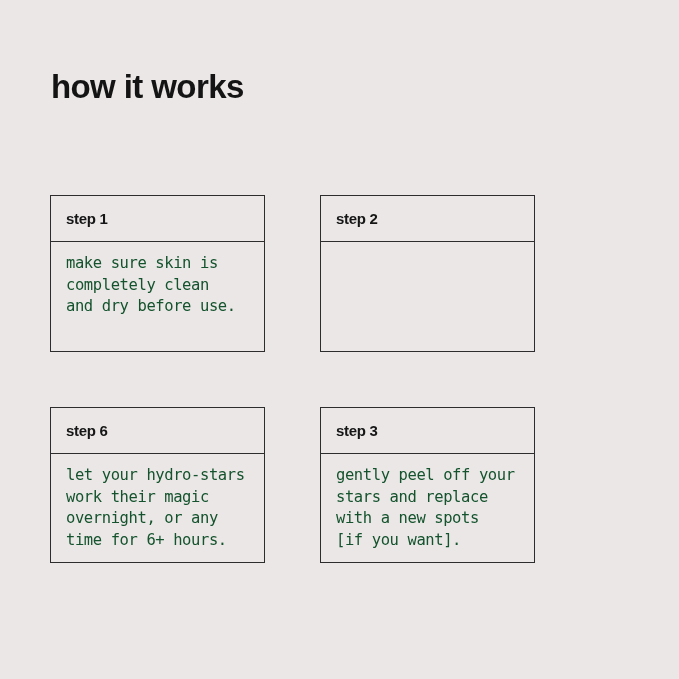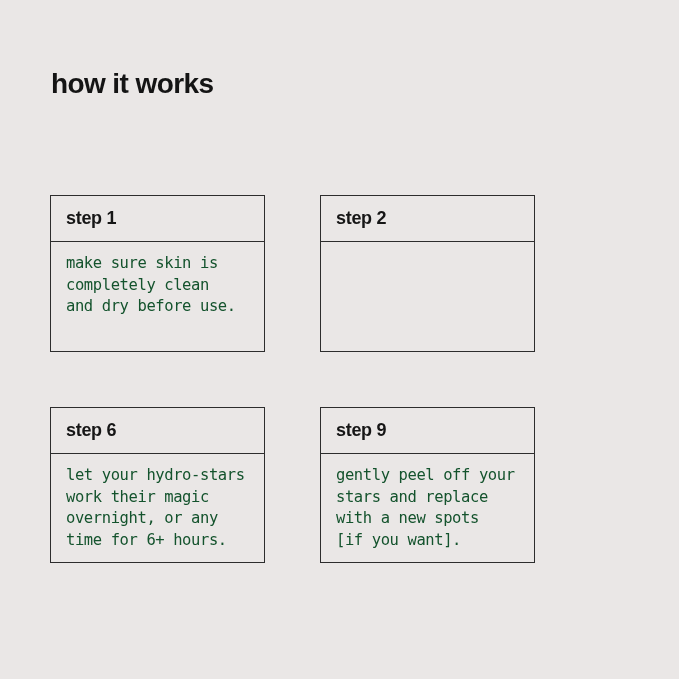--- a/index.html
+++ b/index.html
@@ -12,21 +12,21 @@
     width: 679px;
     height: 679px;
     background: #eae7e6;
     font-family: "Liberation Sans", sans-serif;
     overflow: hidden;
   }
   .page-title {
     position: absolute;
     left: 51px;
     top: 68px;
-    font-size: 28px;
+    font-size: 33px;
     font-weight: 800;
     letter-spacing: -0.6px;
     color: #141414;
     font-family: "Liberation Sans", sans-serif;
   }
   .step-card {
     position: absolute;
     width: 215px;
     border: 1.5px solid #2d2d2d;
     background: #eae7e6;
@@ -38,21 +38,21 @@
   .step-card.c2 { left: 320px; }
   .step-header {
     height: 46px;
     border-bottom: 1.5px solid #2d2d2d;
     display: flex;
     align-items: center;
     padding-left: 15px;
     box-sizing: border-box;
   }
   .step-label {
-    font-size: 18px;
+    font-size: 15px;
     font-weight: 800;
     letter-spacing: -0.3px;
     color: #161616;
     font-family: "Liberation Sans", sans-serif;
   }
   .step-body {
     padding: 11px 10px 0 15px;
     font-family: "DejaVu Sans Mono", "Liberation Mono", monospace;
     font-size: 15.5px;
     line-height: 21.5px;
@@ -88,21 +88,21 @@
       <span class="step-label">step 6</span>
     </div>
     <div class="step-body">let your hydro-stars
 work their magic
 overnight, or any
 time for 6+ hours.</div>
   </div>
 
   <div class="step-card r2 c2">
     <div class="step-header">
-      <span class="step-label">step 9</span>
+      <span class="step-label">step 3</span>
     </div>
     <div class="step-body">gently peel off your
 stars and replace
 with a new spots
 [if you want].</div>
   </div>
 
 </div>
 
 </body></html>

